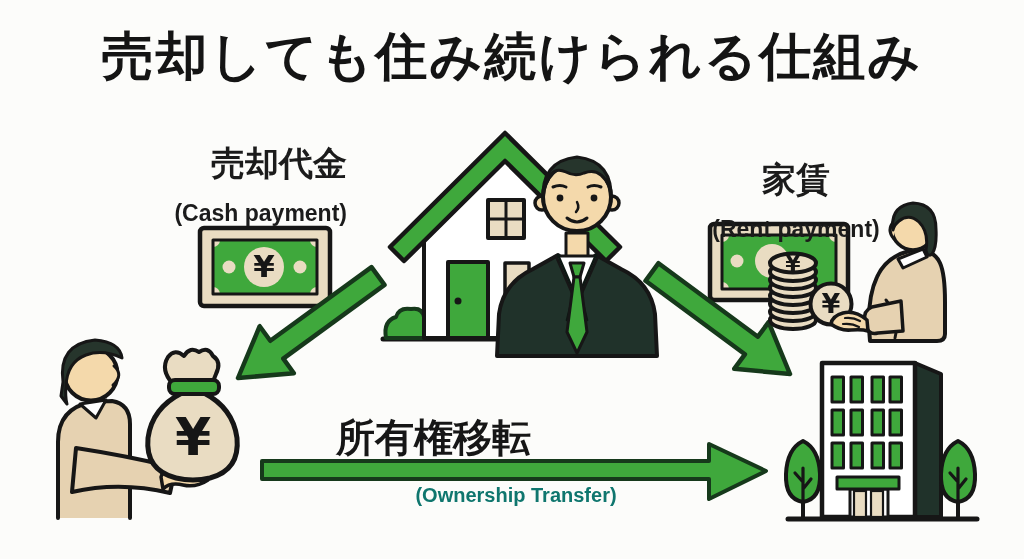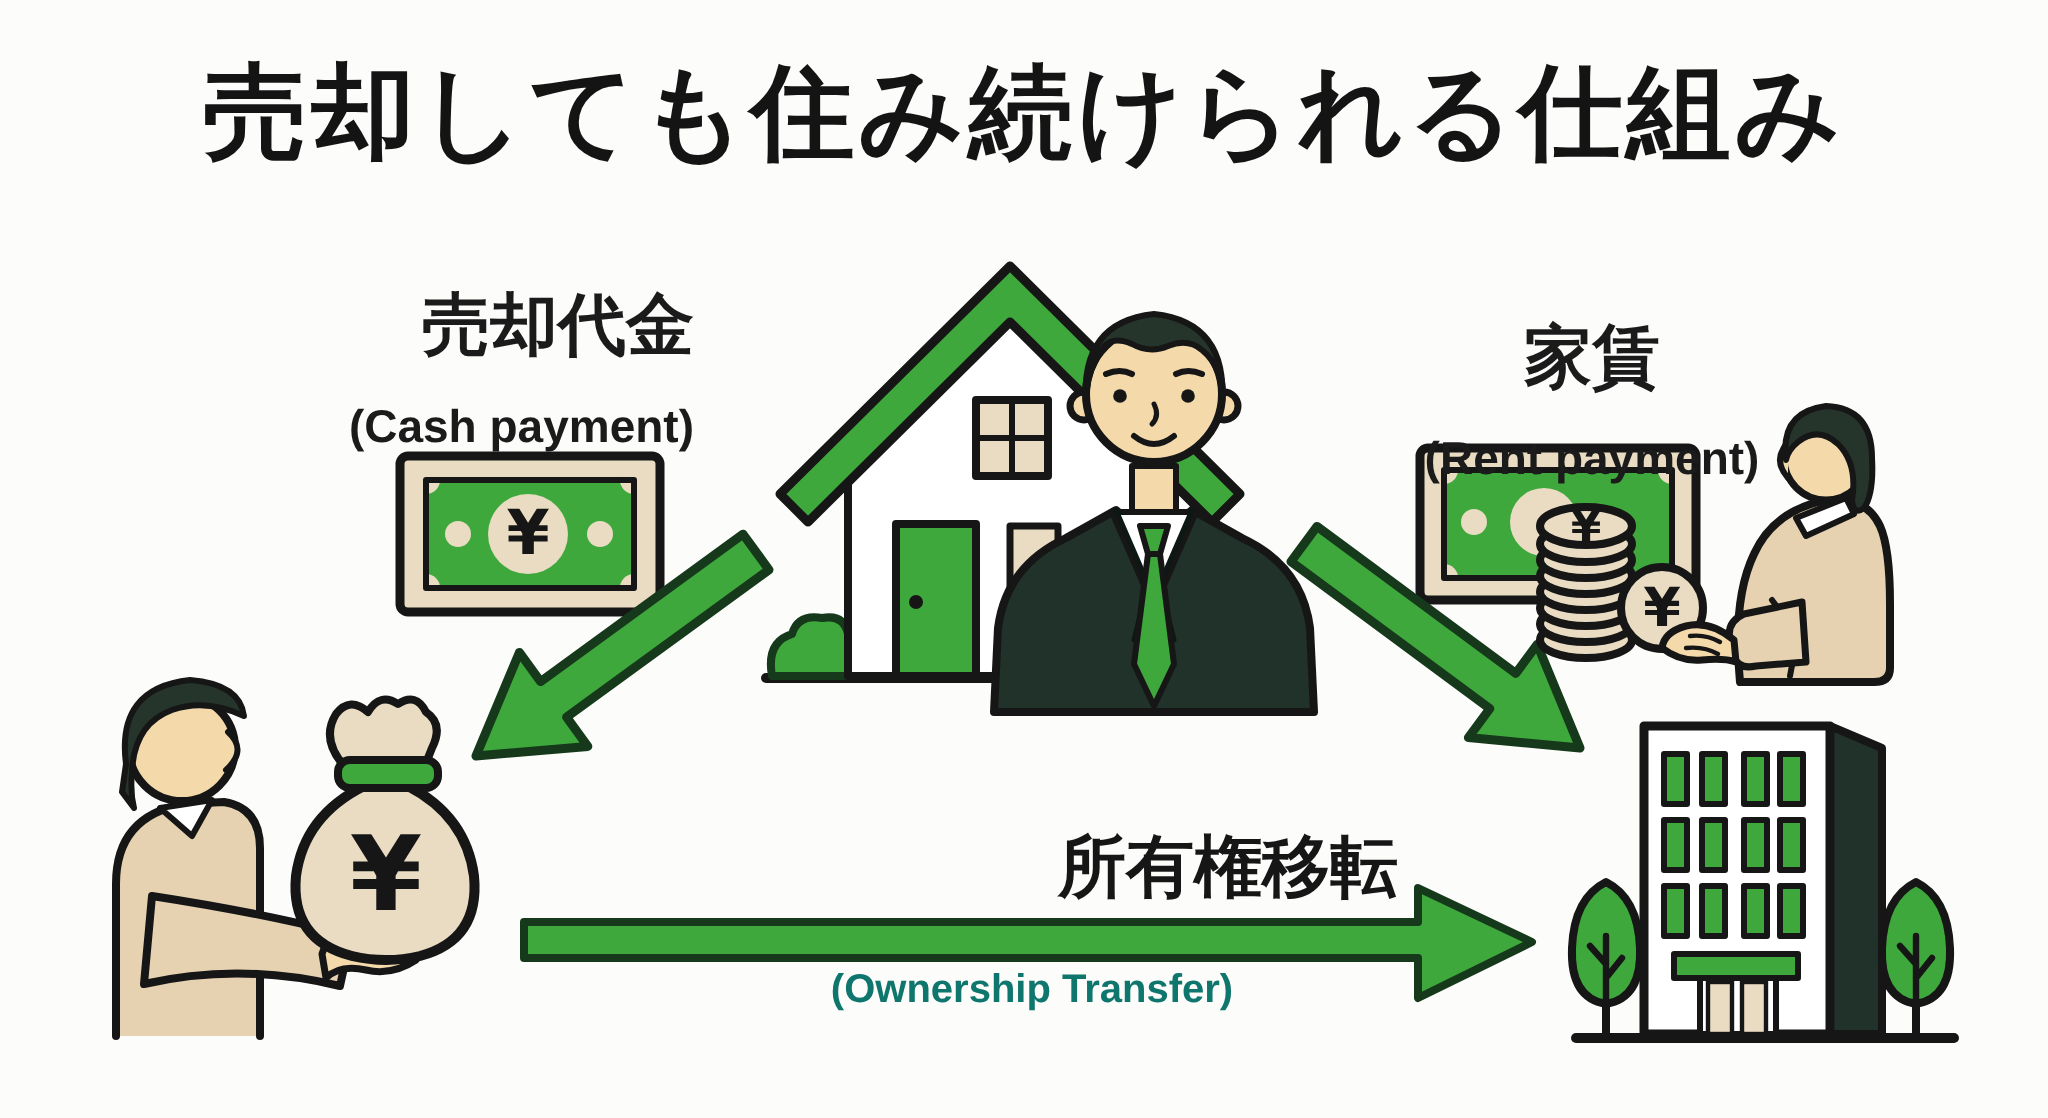--- a/index.html
+++ b/index.html
@@ -9,22 +9,22 @@
   *{box-sizing:border-box}
   body{margin:0;background:#888;font-family:"Liberation Sans","DejaVu Sans",sans-serif;}
   .canvas{position:relative;width:1024px;height:559px;background:var(--bg);overflow:hidden;margin:0 auto;}
   .title{position:absolute;left:0;right:0;top:22px;text-align:center;
          font-size:52px;font-weight:900;color:#141414;letter-spacing:2px;white-space:nowrap;}
   .flow-label{position:absolute;text-align:center;color:#1b1b1b;}
   .flow-label .jp{font-size:34px;font-weight:900;line-height:1.05;}
   .flow-label .en{font-size:23px;font-weight:700;line-height:1.1;margin-top:19px;}
   .lbl-cash{left:147px;top:146px;width:200px;text-align:right;}
   .lbl-rent{left:696px;top:162px;width:200px;}
-  .lbl-own-jp{position:absolute;left:349px;top:411px;width:350px;text-align:right;
-              font-size:34px;font-weight:900;color:#161616;}
+  .lbl-own-jp{position:absolute;left:336px;top:411px;width:350px;text-align:left;
+              font-size:39px;font-weight:900;color:#161616;}
   .lbl-own-en{position:absolute;left:331px;top:484px;width:370px;text-align:center;
               font-size:20px;font-weight:800;color:#0f766e;}
   svg{position:absolute;left:0;top:0;}
   .fg{fill:var(--green)} .fc{fill:var(--cream)} .fs{fill:var(--skin)}
   .fb{fill:var(--shirt)} .fd{fill:var(--suit)} .fh{fill:var(--hair)}
   .fw{fill:#ffffff} .fi{fill:var(--ink)} .fn{fill:none}
   .si{stroke:var(--ink);stroke-linejoin:round;stroke-linecap:round}
   .sg{stroke:var(--green_dark);stroke-linejoin:round;stroke-linecap:round}
   text.yen{font-family:"DejaVu Sans","Liberation Sans",sans-serif;font-weight:700;
            fill:var(--ink);text-anchor:middle}

